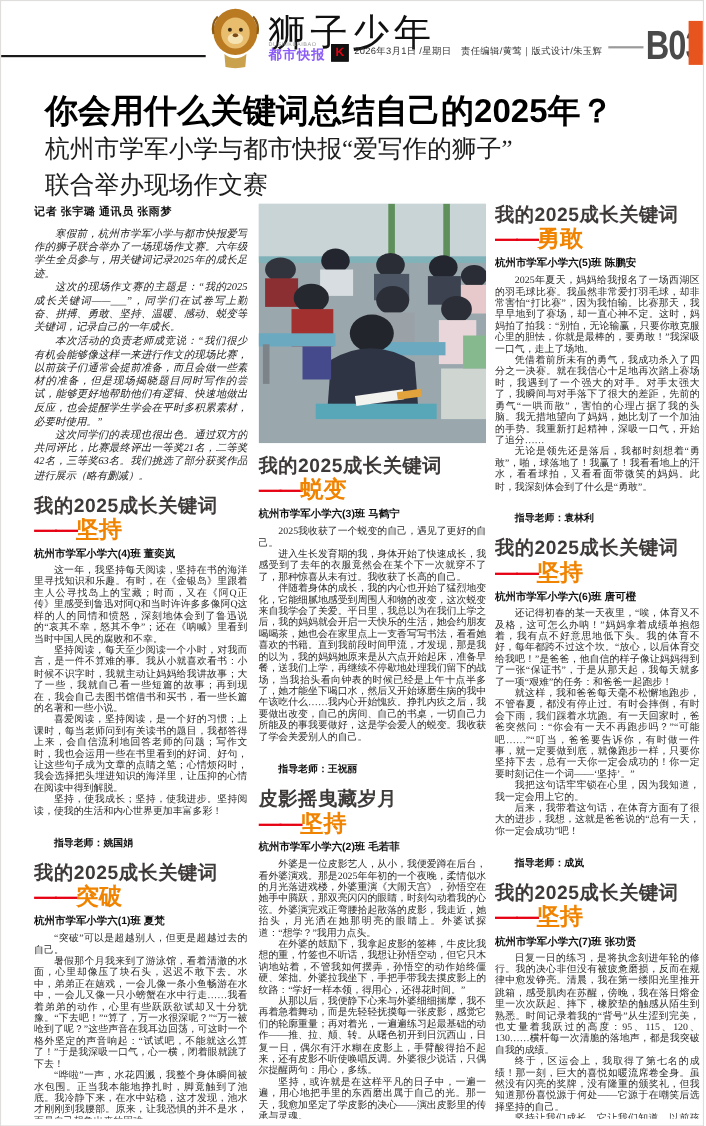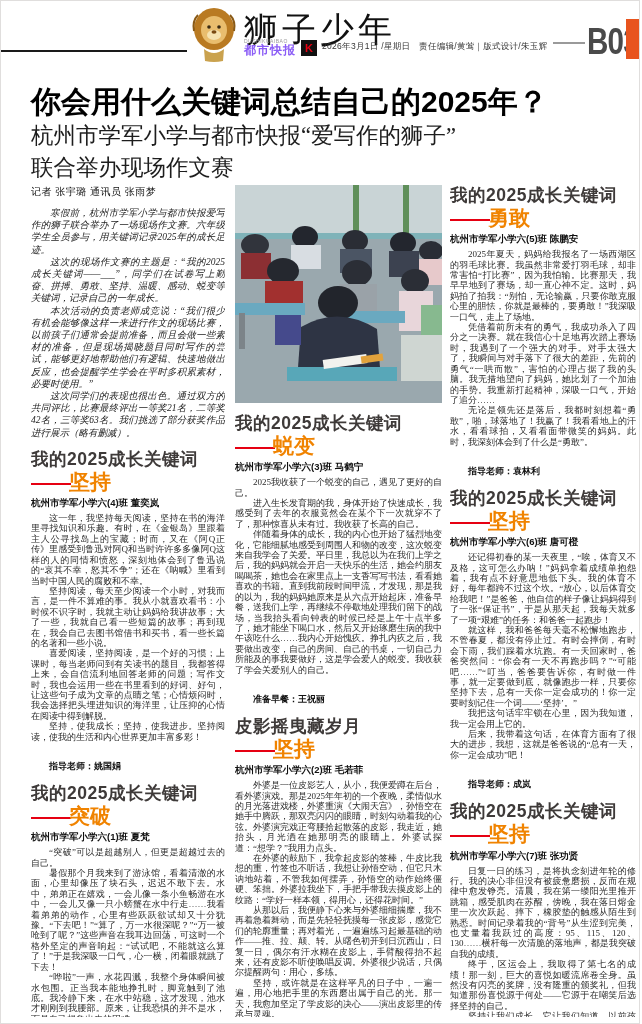--- a/index.html
+++ b/index.html
@@ -18,29 +18,29 @@
   .logo-block { display:flex; flex-direction:column; line-height:1; }
   .logo-en { font-size:5px; color:#999; letter-spacing:.5px; }
   .logo-cn { font-size:12px; font-weight:800; color:#8b5cf6; letter-spacing:1px; }
   .kbox { width:16px; height:16px; background:#111; color:#fff; position:relative; }
   .kbox span { position:absolute; inset:0; display:flex; align-items:center; justify-content:center; font-size:11px; font-weight:800; color:#e60012; background:#111; }
   .dateline { font-size:8.5px; color:#333; padding-bottom:3px; letter-spacing:.3px; }
   .mast-rule-right { position:absolute; top:41px; left:552px; width:32px; height:2px; background:#9a9a9a; }
   .pagecode { position:absolute; top:20px; left:586px; font-size:37px; font-weight:800; color:#4a4a4a; transform:scaleX(.8); transform-origin:left; letter-spacing:-1px; }
   .redtab { position:absolute; top:18px; right:0; width:13px; height:40px; background:#e8541e; }
   
-  .headline { position:absolute; top:84px; left:30px; width:574px; }
+  .headline { position:absolute; top:84px; left:40px; width:574px; }
   .h-title { font-size:30px; font-weight:800; color:#000; letter-spacing:0; line-height:1.1; }
   .h-sub { font-size:22.5px; font-weight:400; color:#1d1d1d; font-family:Liberation Serif, serif; line-height:1.18; margin-top:5px; }
   
   .col { position:absolute; top:184px; bottom:6px; overflow:hidden; }
   .col-left  { left:30px;  width:194px; }
   .col-mid   { left:234px; width:207px; }
   .col-right { left:449px; width:186px; }
-  .byline { font-size:10px; font-weight:400; color:#111; margin-bottom:8px; letter-spacing:.5px; }
+  .byline { font-size:10px; font-weight:700; color:#111; margin-bottom:8px; letter-spacing:.5px; }
   .intro p { font-size:9.5px; line-height:12.2px; color:#222; text-align:justify; text-indent:2em;
              font-family:"Liberation Serif", serif; font-style:italic; }
   .intro { margin-bottom:10px; }
   .photo { width:207px; height:218px; display:block; margin-bottom:10px; }
   .article { margin-bottom:10px; }
   .kicker { font-size:17.5px; font-weight:800; color:#3e3a39; letter-spacing:.5px; line-height:1.15; }
   .kwline { font-size:21px; font-weight:800; line-height:1.1; margin:1px 0 4px 0; }
   .kwline .dash { color:#e60012; letter-spacing:-2px; }
   .kwline .kw { color:#f08300; }
   .author { font-size:9.5px; font-weight:700; color:#111; margin-bottom:3px; }
@@ -156,21 +156,21 @@
       <rect x="186" y="120" width="21" height="30" fill="#87b98f"></rect>
     </svg>
 
     <div class="article">
       <div class="kicker">我的2025成长关键词</div>
       <div class="kwline"><span class="dash">——</span><span class="kw">蜕变</span></div>
       <div class="author">杭州市学军小学六(3)班 马鹤宁</div>
       <p class="body">2025我收获了一个蜕变的自己，遇见了更好的自己。</p>
       <p class="body">进入生长发育期的我，身体开始了快速成长，我感受到了去年的衣服竟然会在某个下一次就穿不了了，那种惊喜从未有过。我收获了长高的自己。</p>
       <p class="body">伴随着身体的成长，我的内心也开始了猛烈地变化，它能细腻地感受到周围人和物的改变，这次蜕变来自我学会了关爱。平日里，我总以为在我们上学之后，我的妈妈就会开启一天快乐的生活，她会约朋友喝喝茶，她也会在家里点上一支香写写书法，看看她喜欢的书籍。直到我前段时间甲流，才发现，那是我的以为，我的妈妈她原来是从六点开始起床，准备早餐，送我们上学，再继续不停歇地处理我们留下的战场，当我抬头看向钟表的时候已经是上午十点半多了，她才能坐下喝口水，然后又开始琢磨生病的我中午该吃什么……我内心开始愧疚。挣扎内疚之后，我要做出改变，自己的房间、自己的书桌，一切自己力所能及的事我要做好，这是学会爱人的蜕变。我收获了学会关爱别人的自己。</p>
-      <div class="teacher">准备早餐：王祝丽</div>
+      <div class="teacher">指导老师：王祝丽</div>
     </div>
 
     <div class="article">
       <div class="kicker">皮影摇曳藏岁月</div>
       <div class="kwline"><span class="dash">——</span><span class="kw">坚持</span></div>
       <div class="author">杭州市学军小学六(2)班 毛若菲</div>
       <p class="body">外婆是一位皮影艺人，从小，我便爱蹲在后台，看外婆演戏。那是2025年年初的一个夜晚，柔情似水的月光落进戏楼，外婆重演《大闹天宫》，孙悟空在她手中腾跃，那双亮闪闪的眼睛，时刻勾动着我的心弦。外婆演完戏正弯腰拾起散落的皮影，我走近，她抬头，月光洒在她那明亮的眼睛上。外婆试探道：“想学？”我用力点头。</p>
       <p class="body">在外婆的鼓励下，我拿起皮影的签棒，牛皮比我想的重，竹签也不听话，我想让孙悟空动，但它只木讷地站着，不管我如何摆弄，孙悟空的动作始终僵硬、笨拙。外婆拉我坐下，手把手带我去摸皮影上的纹路：“学好一样本领，得用心，还得花时间。”</p>
       <p class="body">从那以后，我便静下心来与外婆细细揣摩，我不再着急着舞动，而是先轻轻抚摸每一张皮影，感觉它们的轮廓重量；再对着光，一遍遍练习起最基础的动作——推、拉、颠、转。从曙色初开到日沉西山，日复一日，偶尔有汗水糊在皮影上，手臂酸得抬不起来，还有皮影不听使唤唱反调。外婆很少说话，只偶尔提醒两句：用心，多练。</p>
       <p class="body">坚持，或许就是在这样平凡的日子中，一遍一遍，用心地把手里的东西磨出属于自己的光。那一天，我愈加坚定了学皮影的决心——演出皮影里的传承与灵魂。</p>

